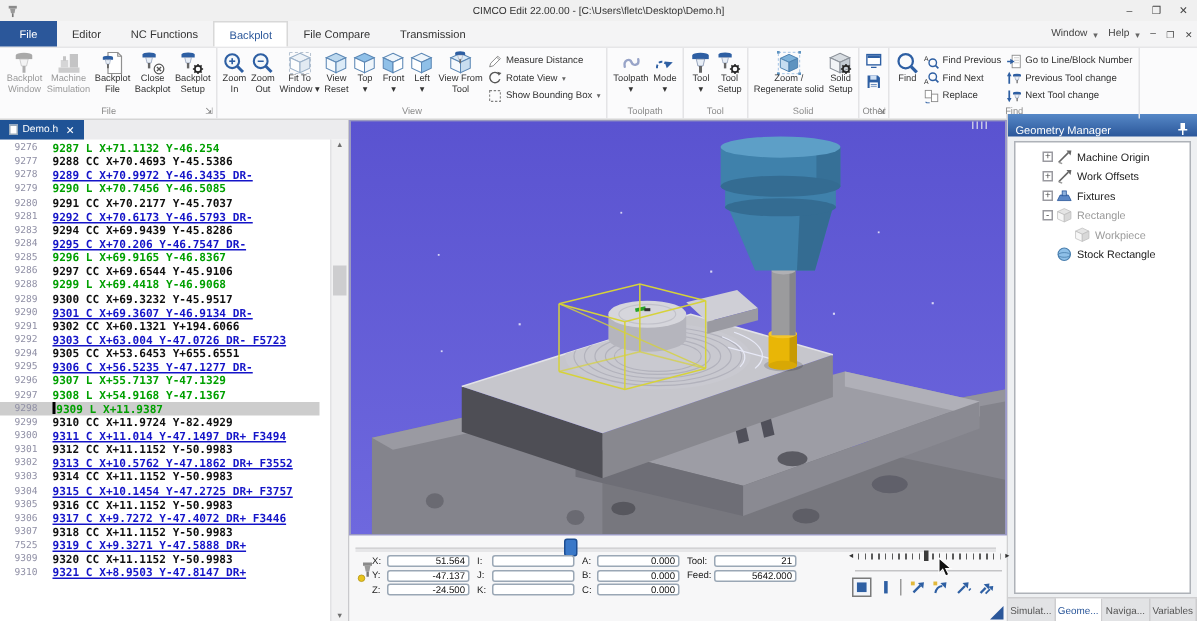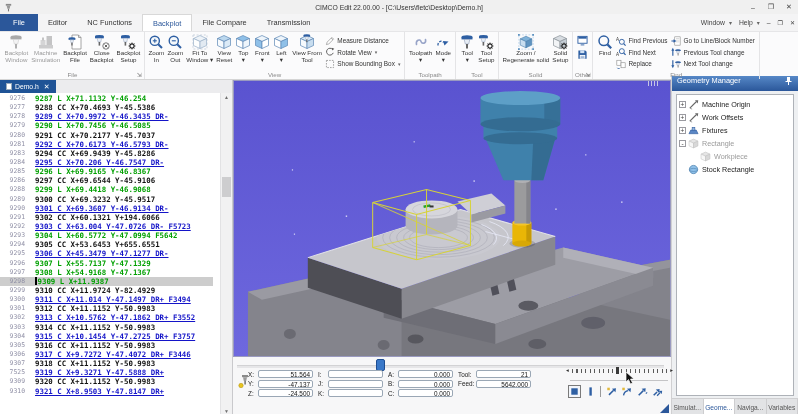--- a/index.html
+++ b/index.html
@@ -81,24 +81,24 @@
   .speedline{position:absolute;left:337px;top:23px;width:98px;border-top:1px solid #c4c4c6;}
   .pcursor{position:absolute;left:392px;top:14px;}
   .pbrow{position:absolute;left:335px;top:28px;display:flex;align-items:center;gap:2.5px;}
   .pbtn{width:13px;height:13px;display:flex;align-items:center;justify-content:center;box-sizing:border-box;}
   .pbtn svg{width:11px;height:11px;}
   .pbtn.selbox{border:1px solid #7a7a7a;background:#f2f5fa;}
   .psep{width:1px;height:11px;background:#9a9a9a;margin:0 1px;}
   .grip{position:absolute;right:2px;bottom:2px;width:0;height:0;border-left:9px solid transparent;border-bottom:9px solid #2b579a;}
   
   .rightpanel{width:127px;flex:none;display:flex;flex-direction:column;background:#eef0f2;border-left:1px solid #d0d0d2;box-sizing:border-box;margin-top:-4px;}
-  .gmheader{height:15px;flex:none;background:linear-gradient(#5688c7,#2b579a);color:#fff;display:flex;align-items:flex-start;padding:0 5px;font-size:7.4px;}
+  .gmheader{height:15px;flex:none;background:linear-gradient(#5688c7,#2b579a);color:#fff;display:flex;align-items:flex-end;padding:0 5px;font-size:7.4px;}
   .pin{margin-left:auto;display:flex;}
   .gmbox{flex:1;margin:3px 4px 2px 4px;background:#fff;border:1px solid #aeb2b8;padding-top:3px;overflow:hidden;}
-  .trow{display:flex;align-items:center;height:13px;padding-left:2px;font-size:7.2px;color:#222;white-space:nowrap;}
+  .trow{display:flex;align-items:center;height:13px;padding-left:18px;font-size:7.2px;color:#222;white-space:nowrap;}
   .trow.gray{color:#9a9a9a;}
   .trow .ind{width:12px;flex:none;}
   .texp{width:7px;height:7px;flex:none;border:1px solid #9a9aa0;background:#fff;font-size:6.5px;line-height:5.5px;text-align:center;margin-right:2px;color:#444;box-sizing:border-box;}
   .texp.none{border:none;background:transparent;}
   .ticon{width:11px;height:11px;flex:none;margin-right:3px;display:flex;align-items:center;}
   .ticon svg{width:11px;height:11px;}
   .gray .ticon{filter:grayscale(1) opacity(.6);}
   .gmtabs{height:16px;flex:none;display:flex;background:#e2e3e5;border-top:1px solid #cfcfd1;}
   .gmtab{flex:1;display:flex;align-items:center;justify-content:center;font-size:6.6px;color:#555;border-right:1px solid #cdcdcf;white-space:nowrap;overflow:hidden;}
   .gmtab.active{background:#fff;color:#2b579a;}
@@ -652,23 +652,22 @@
           <div class="crow C"><span class="gut">9281</span><span class="ct">9292 C X+70.6173 Y-46.5793 DR-</span></div>
           <div class="crow CC"><span class="gut">9283</span><span class="ct">9294 CC X+69.9439 Y-45.8286</span></div>
           <div class="crow C"><span class="gut">9284</span><span class="ct">9295 C X+70.206 Y-46.7547 DR-</span></div>
           <div class="crow L"><span class="gut">9285</span><span class="ct">9296 L X+69.9165 Y-46.8367</span></div>
           <div class="crow CC"><span class="gut">9286</span><span class="ct">9297 CC X+69.6544 Y-45.9106</span></div>
           <div class="crow L"><span class="gut">9288</span><span class="ct">9299 L X+69.4418 Y-46.9068</span></div>
           <div class="crow CC"><span class="gut">9289</span><span class="ct">9300 CC X+69.3232 Y-45.9517</span></div>
           <div class="crow C"><span class="gut">9290</span><span class="ct">9301 C X+69.3607 Y-46.9134 DR-</span></div>
           <div class="crow CC"><span class="gut">9291</span><span class="ct">9302 CC X+60.1321 Y+194.6066</span></div>
           <div class="crow C"><span class="gut">9292</span><span class="ct">9303 C X+63.004 Y-47.0726 DR- F5723</span></div>
-          <div class="crow L"><span class="gut">9293</span><span class="ct">9304 L X+60.5772 Y-47.0994 F5642</span></div>
           <div class="crow CC"><span class="gut">9294</span><span class="ct">9305 CC X+53.6453 Y+655.6551</span></div>
-          <div class="crow C"><span class="gut">9295</span><span class="ct">9306 C X+45.3479 Y-47.1277 DR-</span></div>
+          <div class="crow C"><span class="gut">9295</span><span class="ct">9306 C X+56.5235 Y-47.1277 DR-</span></div>
           <div class="crow L"><span class="gut">9296</span><span class="ct">9307 L X+55.7137 Y-47.1329</span></div>
           <div class="crow L"><span class="gut">9297</span><span class="ct">9308 L X+54.9168 Y-47.1367</span></div>
           <div class="crow L sel"><span class="gut">9298</span><span class="ct"><span class="caret"></span>9309 L X+11.9387</span></div>
           <div class="crow CC"><span class="gut">9299</span><span class="ct">9310 CC X+11.9724 Y-82.4929</span></div>
           <div class="crow C"><span class="gut">9300</span><span class="ct">9311 C X+11.014 Y-47.1497 DR+ F3494</span></div>
           <div class="crow CC"><span class="gut">9301</span><span class="ct">9312 CC X+11.1152 Y-50.9983</span></div>
           <div class="crow C"><span class="gut">9302</span><span class="ct">9313 C X+10.5762 Y-47.1862 DR+ F3552</span></div>
           <div class="crow CC"><span class="gut">9303</span><span class="ct">9314 CC X+11.1152 Y-50.9983</span></div>
           <div class="crow C"><span class="gut">9304</span><span class="ct">9315 C X+10.1454 Y-47.2725 DR+ F3757</span></div>
           <div class="crow CC"><span class="gut">9305</span><span class="ct">9316 CC X+11.1152 Y-50.9983</span></div>

